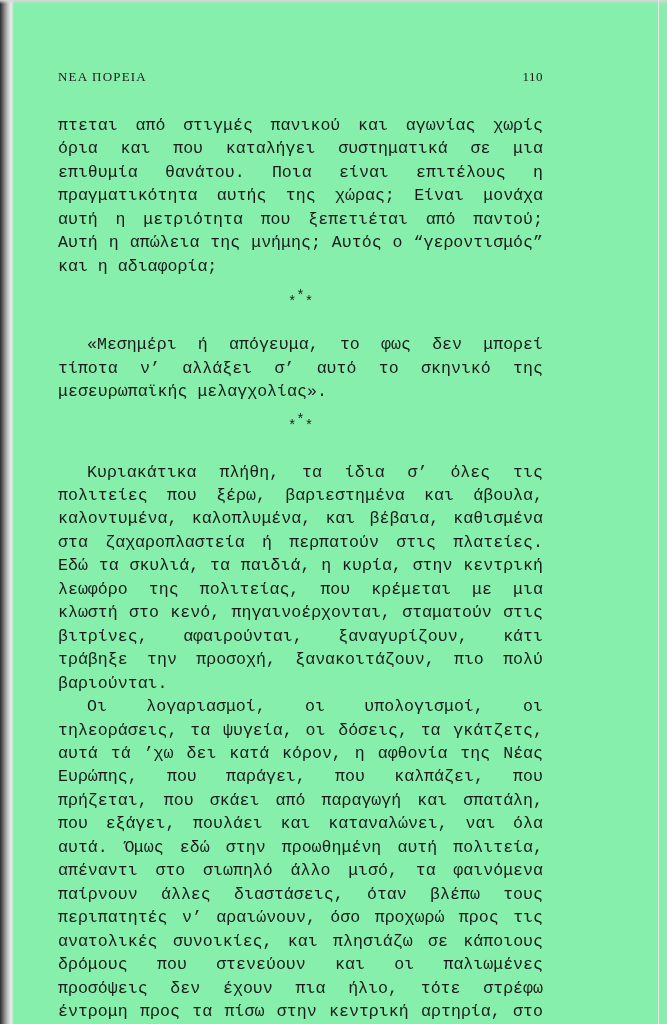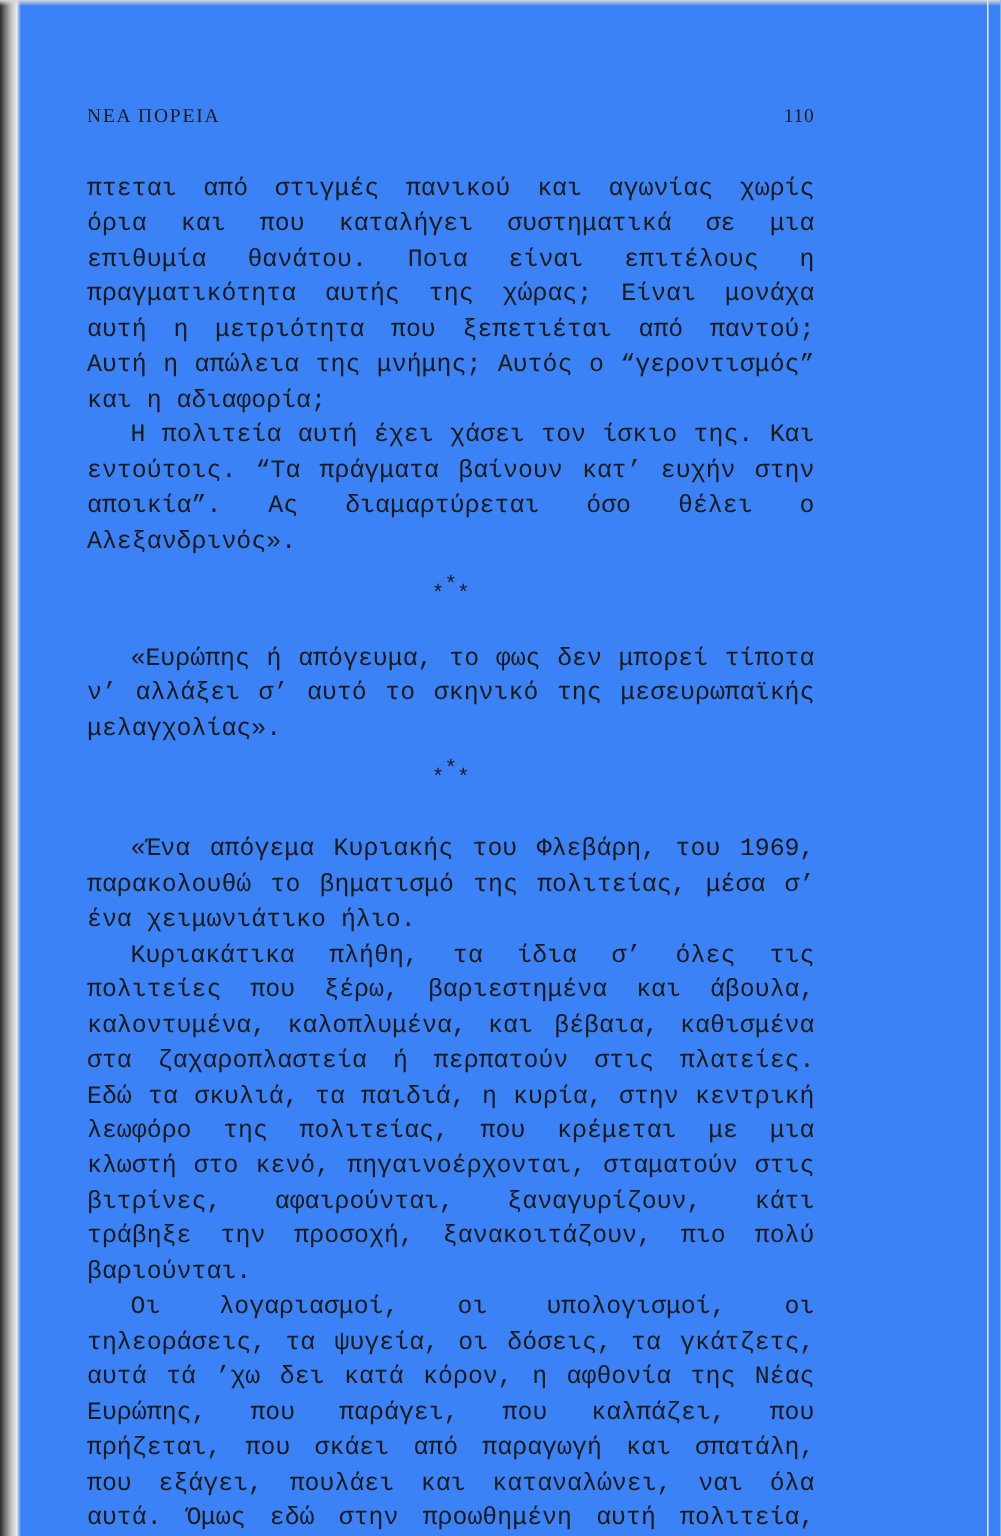--- a/index.html
+++ b/index.html
@@ -13,21 +13,21 @@
       overflow: hidden;
       background: #ffffff;
       font-family: "Liberation Serif", "DejaVu Serif", serif;
       color: #1a1a1a;
     }
     .page {
       position: absolute;
       left: 0; top: 0;
       width: 667px;
       height: 1024px;
-      background: #3b82f6;
+      background: #86efac;
     }
     
     .binding-shadow {
       position: absolute;
       left: 0; top: 0;
       width: 14px;
       height: 1024px;
       background: linear-gradient(to right, #2a2a2a 0px, #6a6a6a 3px, #b8b8b8 7px, #ececec 11px, rgba(255,255,255,0) 14px);
     }
     .top-edge {
@@ -109,33 +109,31 @@
   <div class="top-edge"></div>
   <div class="right-rule"></div>
 
   <div class="running-head">
     <span class="title">ΝΕΑ ΠΟΡΕΙΑ</span>
     <span class="folio">110</span>
   </div>
 
   <div class="text-block">
     <p>πτεται από στιγμές πανικού και αγωνίας χωρίς όρια και που καταλήγει συστηματικά σε μια επιθυμία θανάτου. Ποια είναι επιτέλους η πραγματικότητα αυτής της χώρας; Είναι μονάχα αυτή η μετριότητα που ξεπετιέται από παντού; Αυτή η απώλεια της μνήμης; Αυτός ο “γεροντισμός” και η αδιαφορία;</p>
-    <p class="indent">Η πολιτεία αυτή έχει χάσει τον ίσκιο της. Και εντούτοις. “Τα πράγματα βαίνουν κατ’ ευχήν στην αποικία”. Ας διαμαρτύρεται όσο θέλει ο Αλεξανδρινός».</p>
 
     <div class="gap-before-ast1"></div>
     <div class="asterism">
       <span>*</span><span class="up">*</span><span>*</span>
     </div>
     <div class="gap-after-ast1"></div>
 
-    <p class="indent">«Ευρώπης ή απόγευμα, το φως δεν μπορεί τίποτα ν’ αλλάξει σ’ αυτό το σκηνικό της μεσευρωπαϊκής μελαγχολίας».</p>
+    <p class="indent">«Μεσημέρι ή απόγευμα, το φως δεν μπορεί τίποτα ν’ αλλάξει σ’ αυτό το σκηνικό της μεσευρωπαϊκής μελαγχολίας».</p>
 
     <div class="gap-before-ast2"></div>
     <div class="asterism">
       <span>*</span><span class="up">*</span><span>*</span>
     </div>
     <div class="gap-after-ast2"></div>
 
-    <p class="indent">«Ένα απόγεμα Κυριακής του Φλεβάρη, του 1969, παρακολουθώ το βηματισμό της πολιτείας, μέσα σ’ ένα χειμωνιάτικο ήλιο.</p>
     <p class="indent">Κυριακάτικα πλήθη, τα ίδια σ’ όλες τις πολιτείες που ξέρω, βαριεστημένα και άβουλα, καλοντυμένα, καλοπλυμένα, και βέβαια, καθισμένα στα ζαχαροπλαστεία ή περπατούν στις πλατείες. Εδώ τα σκυλιά, τα παιδιά, η κυρία, στην κεντρική λεωφόρο της πολιτείας, που κρέμεται με μια κλωστή στο κενό, πηγαινοέρχονται, σταματούν στις βιτρίνες, αφαιρούνται, ξαναγυρίζουν, κάτι τράβηξε την προσοχή, ξανακοιτάζουν, πιο πολύ βαριούνται.</p>
     <p class="indent">Οι λογαριασμοί, οι υπολογισμοί, οι τηλεοράσεις, τα ψυγεία, οι δόσεις, τα γκάτζετς, αυτά τά ’χω δει κατά κόρον, η αφθονία της Νέας Ευρώπης, που παράγει, που καλπάζει, που πρήζεται, που σκάει από παραγωγή και σπατάλη, που εξάγει, πουλάει και καταναλώνει, ναι όλα αυτά. Όμως εδώ στην προωθημένη αυτή πολιτεία, απέναντι στο σιωπηλό άλλο μισό, τα φαινόμενα παίρνουν άλλες διαστάσεις, όταν βλέπω τους περιπατητές ν’ αραιώνουν, όσο προχωρώ προς τις ανατολικές συνοικίες, και πλησιάζω σε κάποιους δρόμους που στενεύουν και οι παλιωμένες προσόψεις δεν έχουν πια ήλιο, τότε στρέφω έντρομη προς τα πίσω στην κεντρική αρτηρία, στο κέντρο του πλούτου και της επίδειξης, σ’ αυτό το κέντρο της ανοιχτής πρόκλησης και συνεχίζω τον περίπατο, μέσα στο χάζεμα του λούσου, στο ηλιόλουστο πεζοδρόμιο του ασφαλούς Δυτικού, και παρακολουθώ τους περιπατητές, που όχι δεν βαριούνται, περπατάνε με τη βεβαιότητα του σταθερού εισοδήματος και του λογαριασμού τους στην τράπεζα.</p>
   </div>
 </div>
 
 </body></html>

